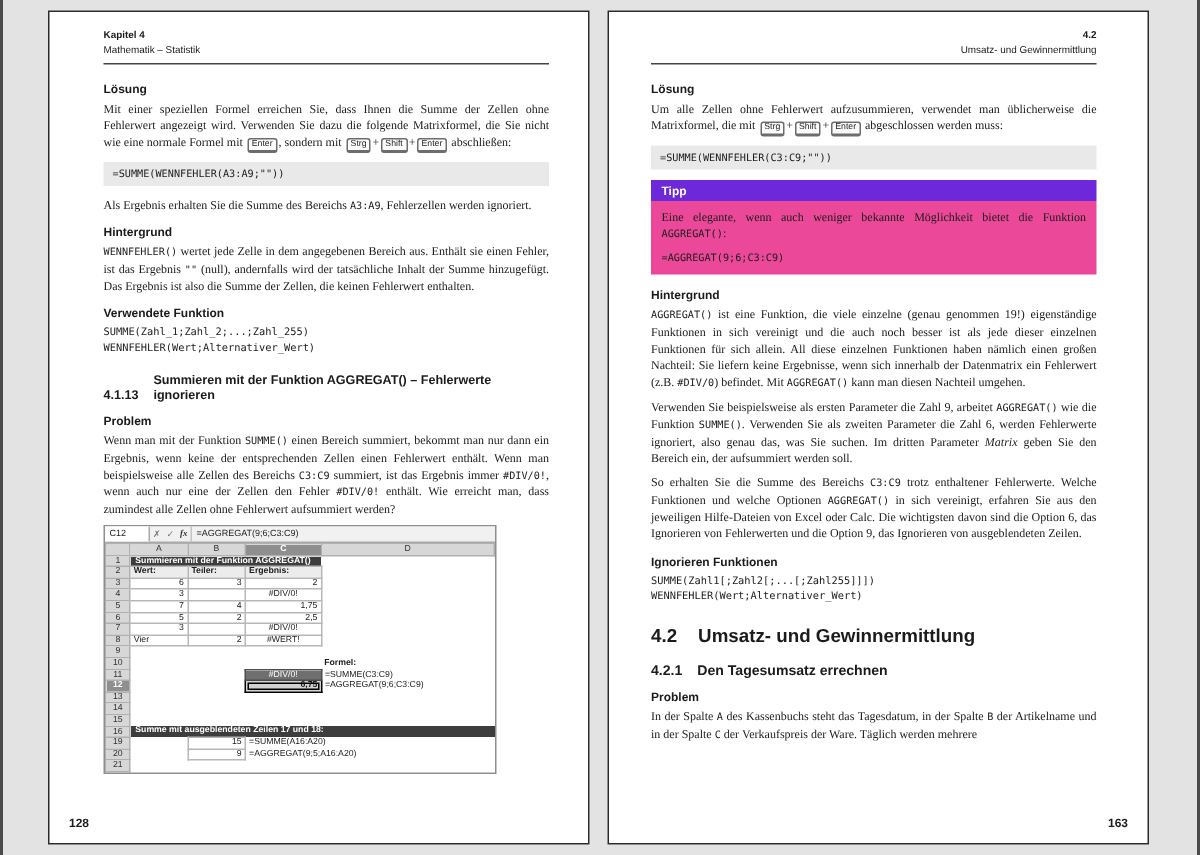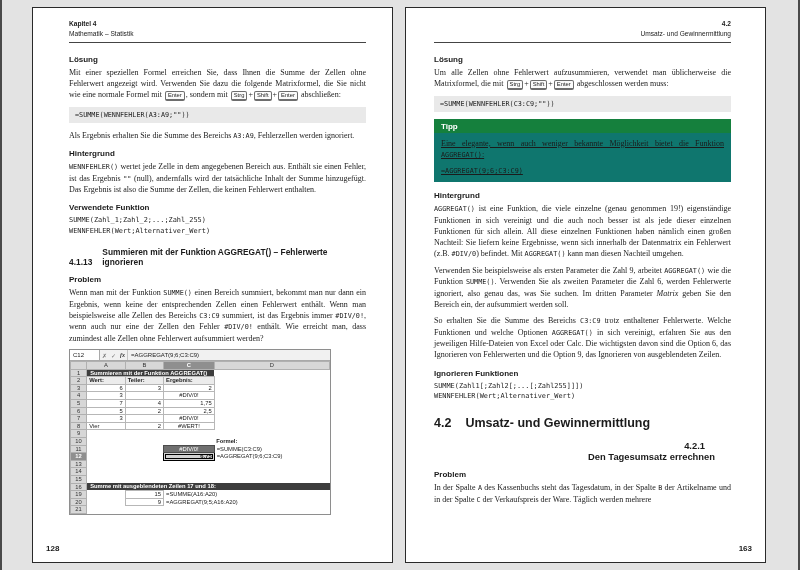--- a/index.html
+++ b/index.html
@@ -25,25 +25,25 @@
   kbd.keycap { font-family:"Liberation Sans",sans-serif; font-size:5.8px; line-height:1.25; border:1px solid #6d6d6d; border-bottom-width:2px; border-radius:2px; padding:0 2px; background:#fbfbfb; display:inline-block; margin:0 1px; position:relative; top:-0.5px; }
 
   .codeblock { background:#e9e9e9; font-family:"DejaVu Sans Mono",monospace; font-size:6.8px; padding:4px 6px; margin:4px 0 7px; }
   .monolist { font-family:"DejaVu Sans Mono",monospace; font-size:6.9px; line-height:1.5; margin:1px 0 6px; }
 
   .sec { font-family:"Liberation Sans",sans-serif; font-weight:bold; display:flex;align-items:flex-end; }
   .sec .no { flex:0 0 auto; margin-right:10px; }
   .sec.s3 { font-size:8.4px; margin:11px 0 6px; }
   .sec.s1 { font-size:12.5px; margin:15px 0 8px; }
   .sec.s1 .no { margin-right:14px; }
-  .sec.s2 { font-size:9.4px; margin:10px 16px 6px;flex-direction:column; }
+  .sec.s2 { font-size:9.4px; margin:10px 0 6px; }
 
   .tip { margin:7px 0 9px; }
-  .tip-head { background:#15803d; color:#fff; font-family:"Liberation Sans",sans-serif; font-weight:bold; font-size:8px; padding:3px 7px 2px; }
-  .tip-body { background:#0f766e; padding:5px 7px 7px;text-decoration:underline; }
+  .tip-head { background:#6d28d9; color:#fff; font-family:"Liberation Sans",sans-serif; font-weight:bold; font-size:8px; padding:3px 7px 2px; }
+  .tip-body { background:#ec4899; padding:5px 7px 7px; }
   .tip-body p.b { margin-bottom:0; }
   .tip-code { font-family:"DejaVu Sans Mono",monospace; font-size:6.8px; margin-top:7px; }
 
   
   .fig { margin-top:5px; border:1px solid #8e8e8e; width:262px; background:#fff; font-family:"Liberation Sans",sans-serif; }
   .fbar { display:flex; align-items:center; height:11px; background:#f1f1f1; border-bottom:1px solid #a9a9a9; font-size:6px; }
   .namebox { width:30px; height:100%; border-right:1px solid #a9a9a9; background:#fff; display:flex; align-items:center; padding-left:3px; }
   .fico { width:9px; text-align:center; color:#777; font-size:6px; }
   .fico.fx { font-family:"Liberation Serif",serif; font-style:italic; font-weight:bold; color:#333; }
   .fsep { width:1px; height:100%; background:#c4c4c4; margin-right:3px; }

